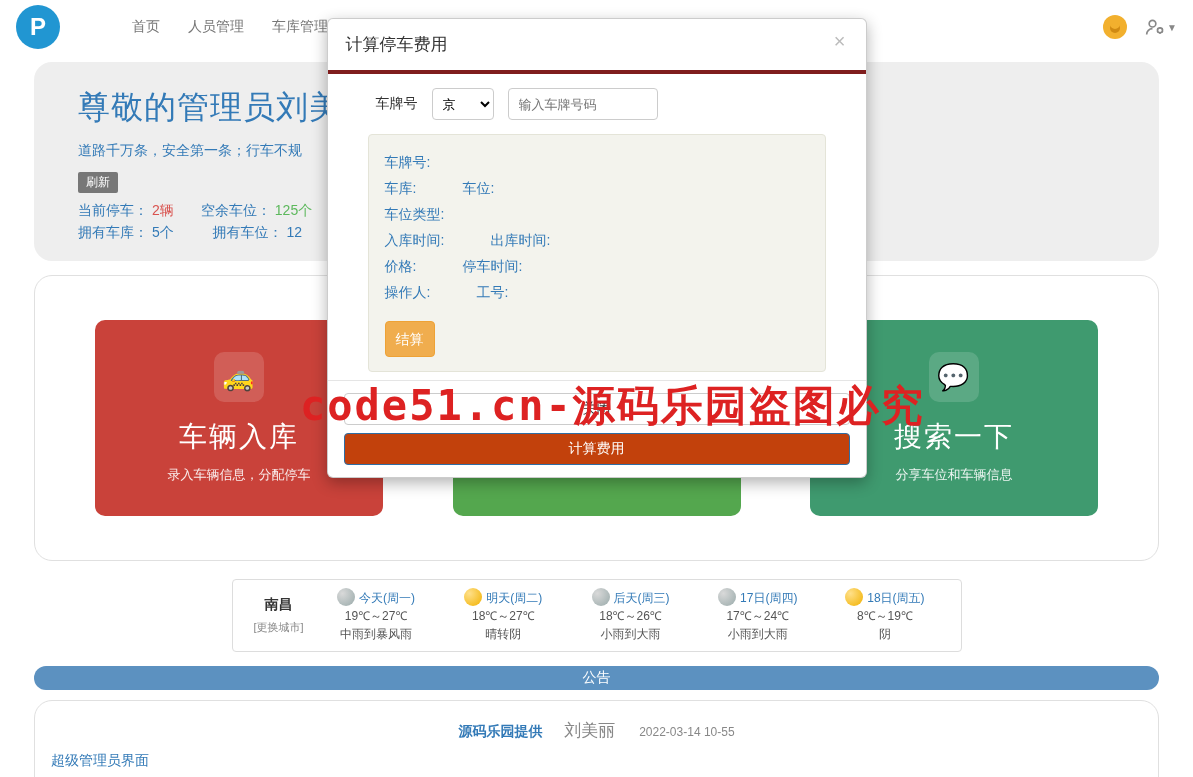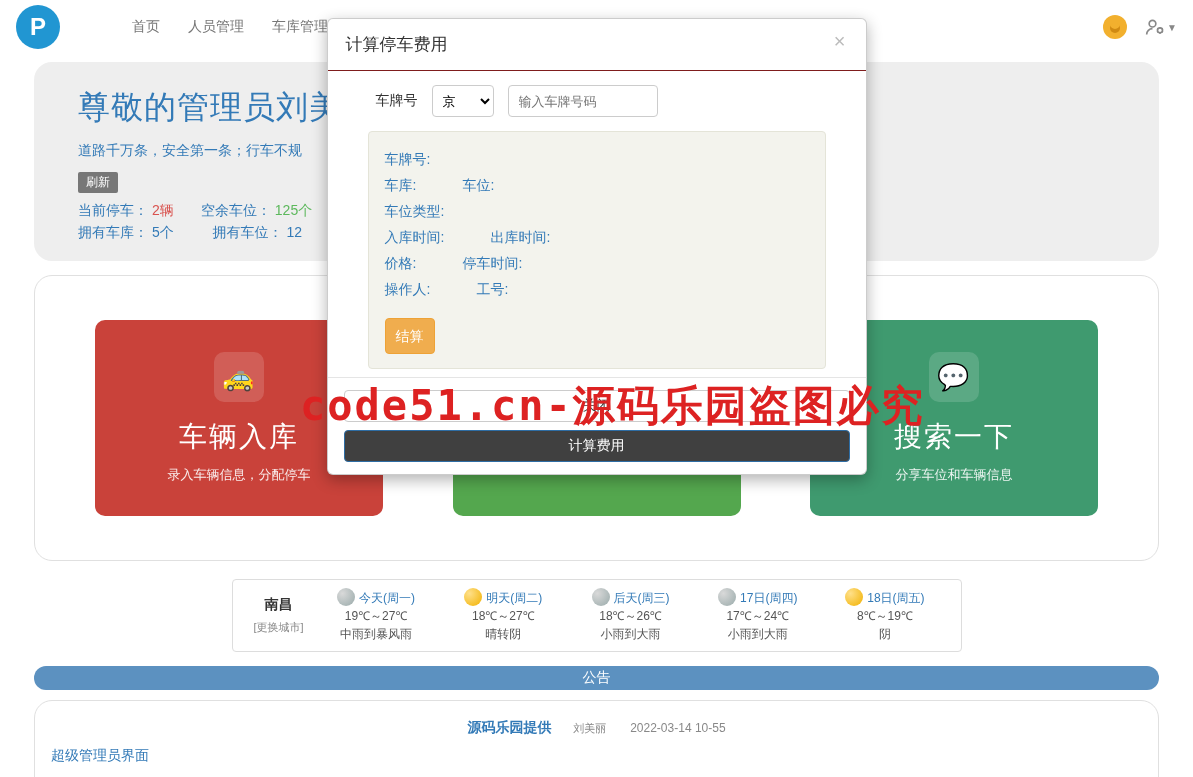--- a/index.html
+++ b/index.html
@@ -104,35 +104,35 @@
   text-align:center; border-radius:14px; padding:3px 0; font-size:14px;
 }
 
 .bulletin-card{
   border:1px solid #e0e0e0; border-radius:18px;
   margin-top:10px; padding:18px 14px 10px;
   position:relative; min-height:120px;
 }
 .bulletin-title{ text-align:center; }
 .bulletin-title .bt{ color:#337ab7; font-size:14px; font-weight:600;}
-.bulletin-title .ba{ color:#888; font-size:11px; margin-left:18px;}
+.bulletin-title .ba{ color:#888; font-size:17px; margin-left:18px;}
 .bulletin-title .bd{ color:#888; font-size:12px; margin-left:20px;}
 .bline{ color:#337ab7; font-size:14px; margin:10px 0 0 2px;}
 
 
 .modal-backdrop{
   position:fixed; inset:0; background:transparent; z-index:9;
 }
 .modal{
   position:fixed; top:18px; left:50%; transform:translateX(-50%);
   width:540px; background:#fff; border:1px solid rgba(0,0,0,.2);
   border-radius:6px; box-shadow:0 5px 15px rgba(0,0,0,.3);
   z-index:10;
 }
-.m-head{ padding:14px 18px; border-bottom:1px solid #7f1d1d; position:relative;}
+.m-head{ padding:14px 18px; border-bottom:4px solid #7f1d1d; position:relative;}
 .m-head h4{ margin:0; font-size:17px; color:#333; font-weight:500;}
 .m-close{ position:absolute; right:14px; top:10px; color:#bbb; font-size:20px; cursor:pointer; background:none; border:none;}
 .m-body{ padding:14px 40px 8px; }
 .form-row{ display:flex; align-items:center; gap:14px; margin-bottom:14px;}
 .form-row label{ width:50px; text-align:right; color:#333;}
 .form-row select{
   width:62px; height:32px; border:1px solid #ccc; border-radius:4px;
   background:#fff; padding:0 6px; font-size:13px;
 }
 .form-row input[type=text]{
@@ -148,21 +148,21 @@
   display:inline-block; background:#f0ad4e; color:#fff;
   padding:4px 10px; border-radius:4px; margin-top:16px; cursor:pointer;
   font-size:14px; border:1px solid #eea236;
 }
 .m-foot{
   border-top:1px solid #e5e5e5; padding:12px 16px;
   display:flex; justify-content:flex-end; gap:8px;flex-direction:column;
 }
 .btn{ padding:6px 14px; border-radius:4px; font-size:14px; cursor:pointer;}
 .btn-default{ background:#fff; border:1px solid #ccc; color:#333;}
-.btn-primary{ background:#404040; border:1px solid #2e6da4; color:#fff;}
+.btn-primary{ background:#c2410c; border:1px solid #2e6da4; color:#fff;}
 
 .watermark{
   position:fixed; left:300px; top:378px; z-index:11;
   color:#d22; font-size:42px; font-weight:600; letter-spacing:2px;
   font-family: "SimHei","Microsoft YaHei",monospace;
   white-space:nowrap; pointer-events:none;
 }
 </style>
 </head>
 <body>

